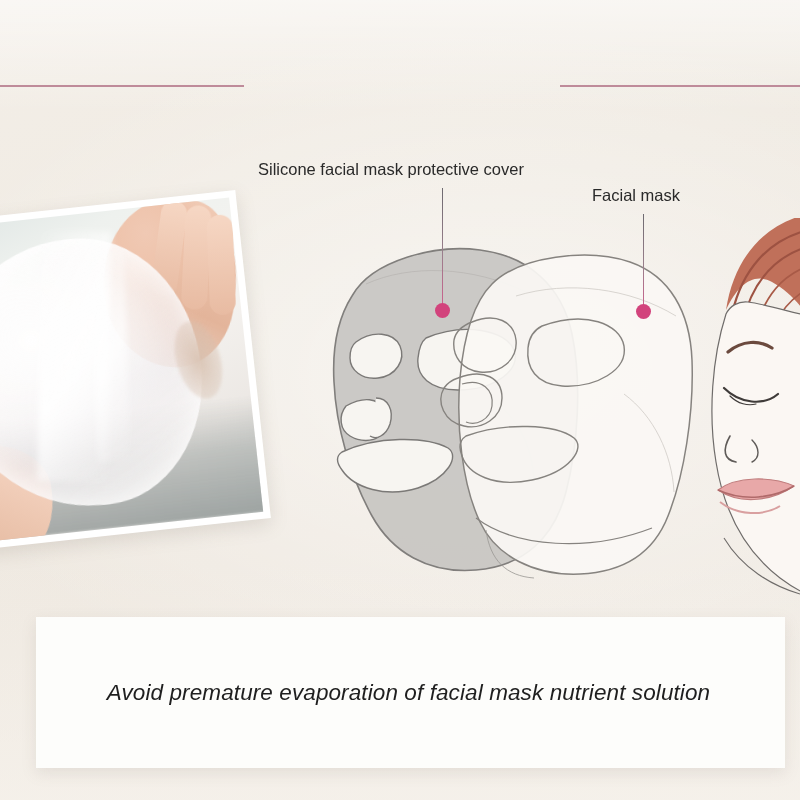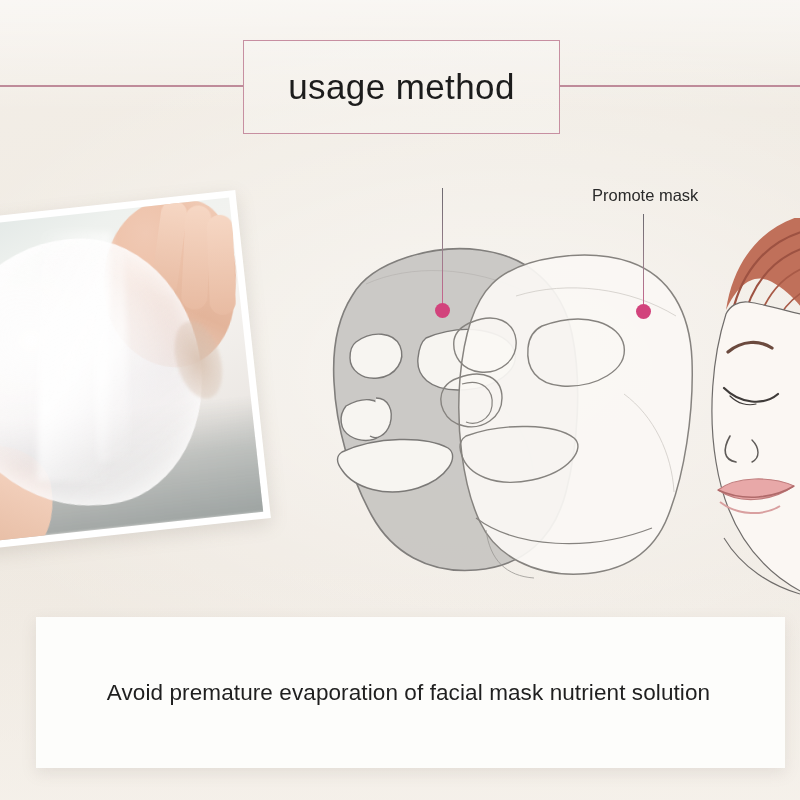--- a/index.html
+++ b/index.html
@@ -214,41 +214,39 @@
     width: 749px;
     height: 151px;
     background: #fdfdfb;
     box-shadow: 0 5px 14px rgba(140,132,122,0.16);
     z-index: 6;
     display: flex;
     flex-direction: column;
     align-items: center;
     justify-content: center;
     gap: 22px;
+    font-style: italic;
   }
   .panel-line {
     font-size: 22.5px;
     color: #1f1f1f;
     white-space: nowrap;
     letter-spacing: .1px;
   }
   .panel-line.line1 { margin-left: -4px; }
   .panel-line.line2 { margin-left: -2px; }
 </style>
 </head>
 <body>
 
 <div id="poster">
 
   <div class="rule left"></div>
   <div class="rule right"></div>
 
-  <div class="title-box">
-    <span class="title-text">usage method</span>
-  </div>
 
   <div class="photo-card">
     <div class="photo-inner">
       <div class="ph-bg-strip"></div>
       <div class="ph-hand2"></div>
       <div class="ph-hand"></div>
       <div class="ph-finger f1"></div>
       <div class="ph-finger f2"></div>
       <div class="ph-finger f3"></div>
       <div class="ph-silicone"></div>
@@ -337,24 +335,25 @@
                C214 258 188 244 182 226 C178 216 180 210 186 206 Z" fill="none" stroke="#86837f" stroke-width="1.4"></path>
 
       <path d="M196 288 C236 318 310 322 372 298" fill="none" stroke="#86837f" stroke-width="1.2"></path>
       <path d="M206 300 C210 330 226 346 254 348" fill="none" stroke="#9a9794" stroke-width="1" opacity=".8"></path>
 
       <path d="M236 66 C288 50 350 58 396 86" fill="none" stroke="#cfccc7" stroke-width="1" opacity=".8"></path>
       <path d="M344 164 C374 186 392 224 394 262" fill="none" stroke="#cfccc7" stroke-width="1" opacity=".8"></path>
     </g>
   </svg>
 
+  <div class="callout-label cover">Silicone facial mask protective cover</div>
   <div class="leader cover"></div>
   <div class="dot cover"></div>
 
-  <div class="callout-label mask">Promote mask</div>
+  <div class="callout-label mask">Facial mask</div>
   <div class="leader mask"></div>
   <div class="dot mask"></div>
 
   <div class="bottom-panel">
     <div class="panel-line line1">Avoid premature evaporation of facial mask nutrient solution</div>
   </div>
 
 </div>
 
 </body></html>

